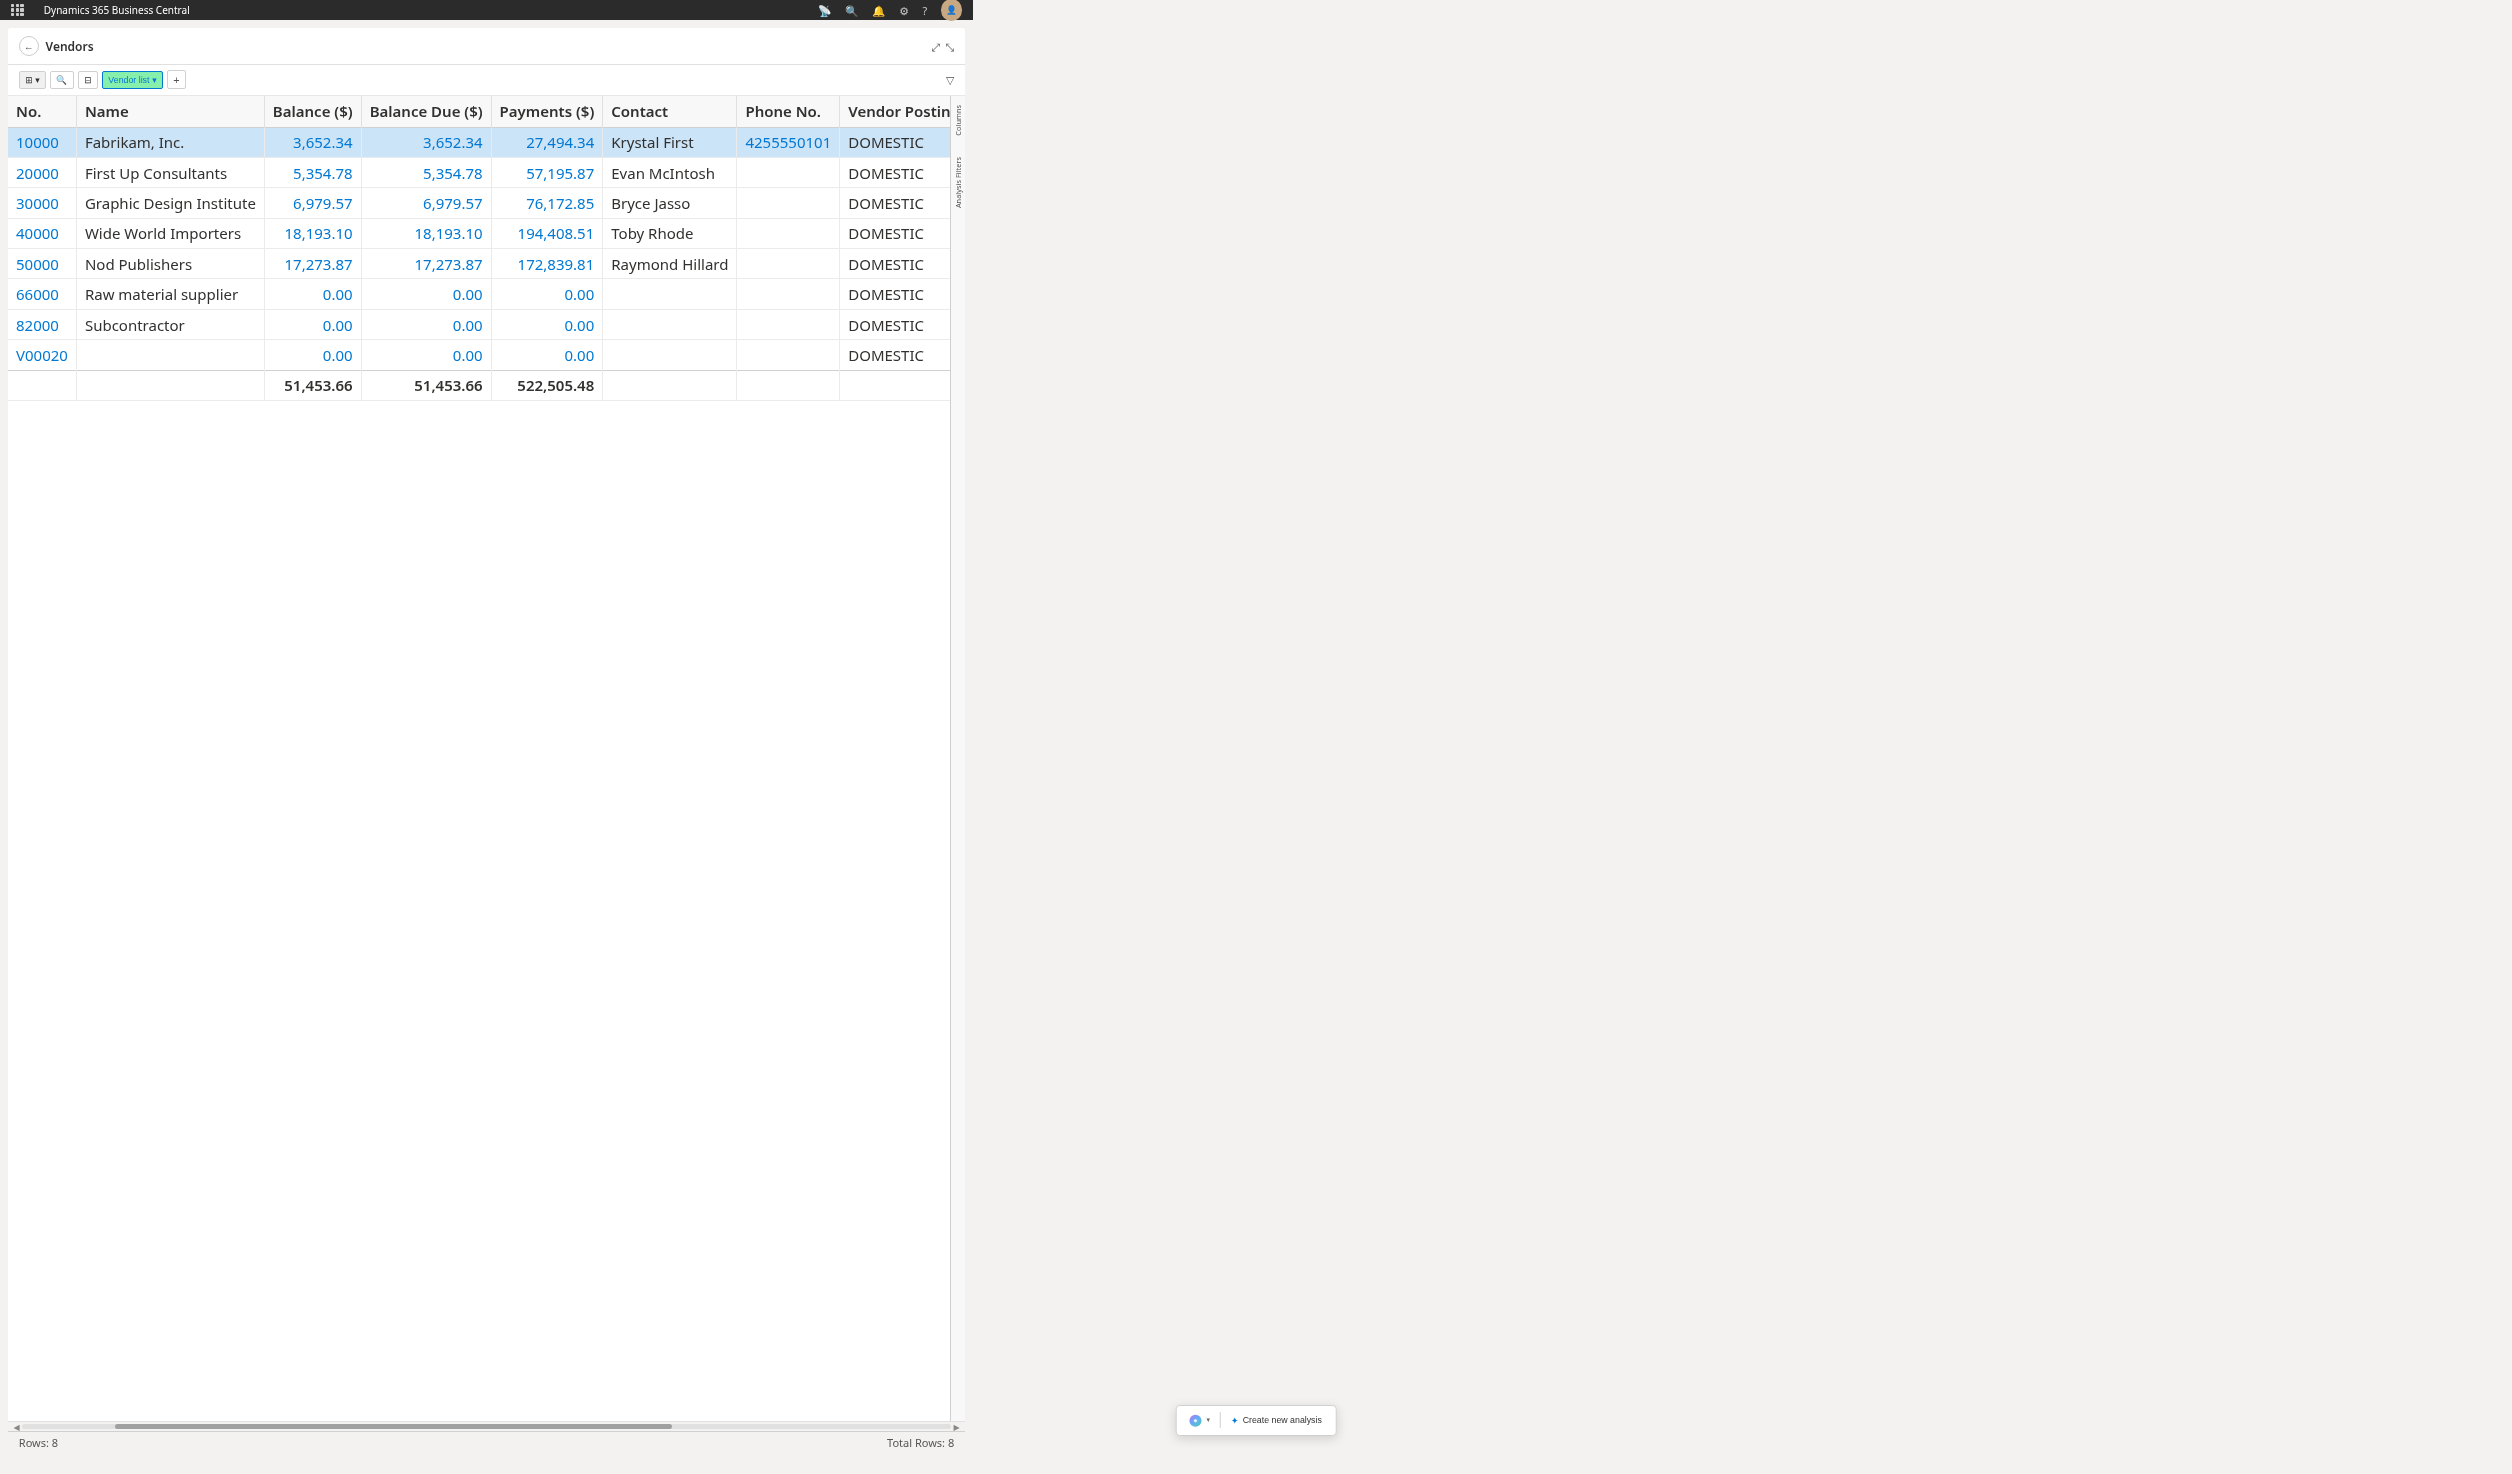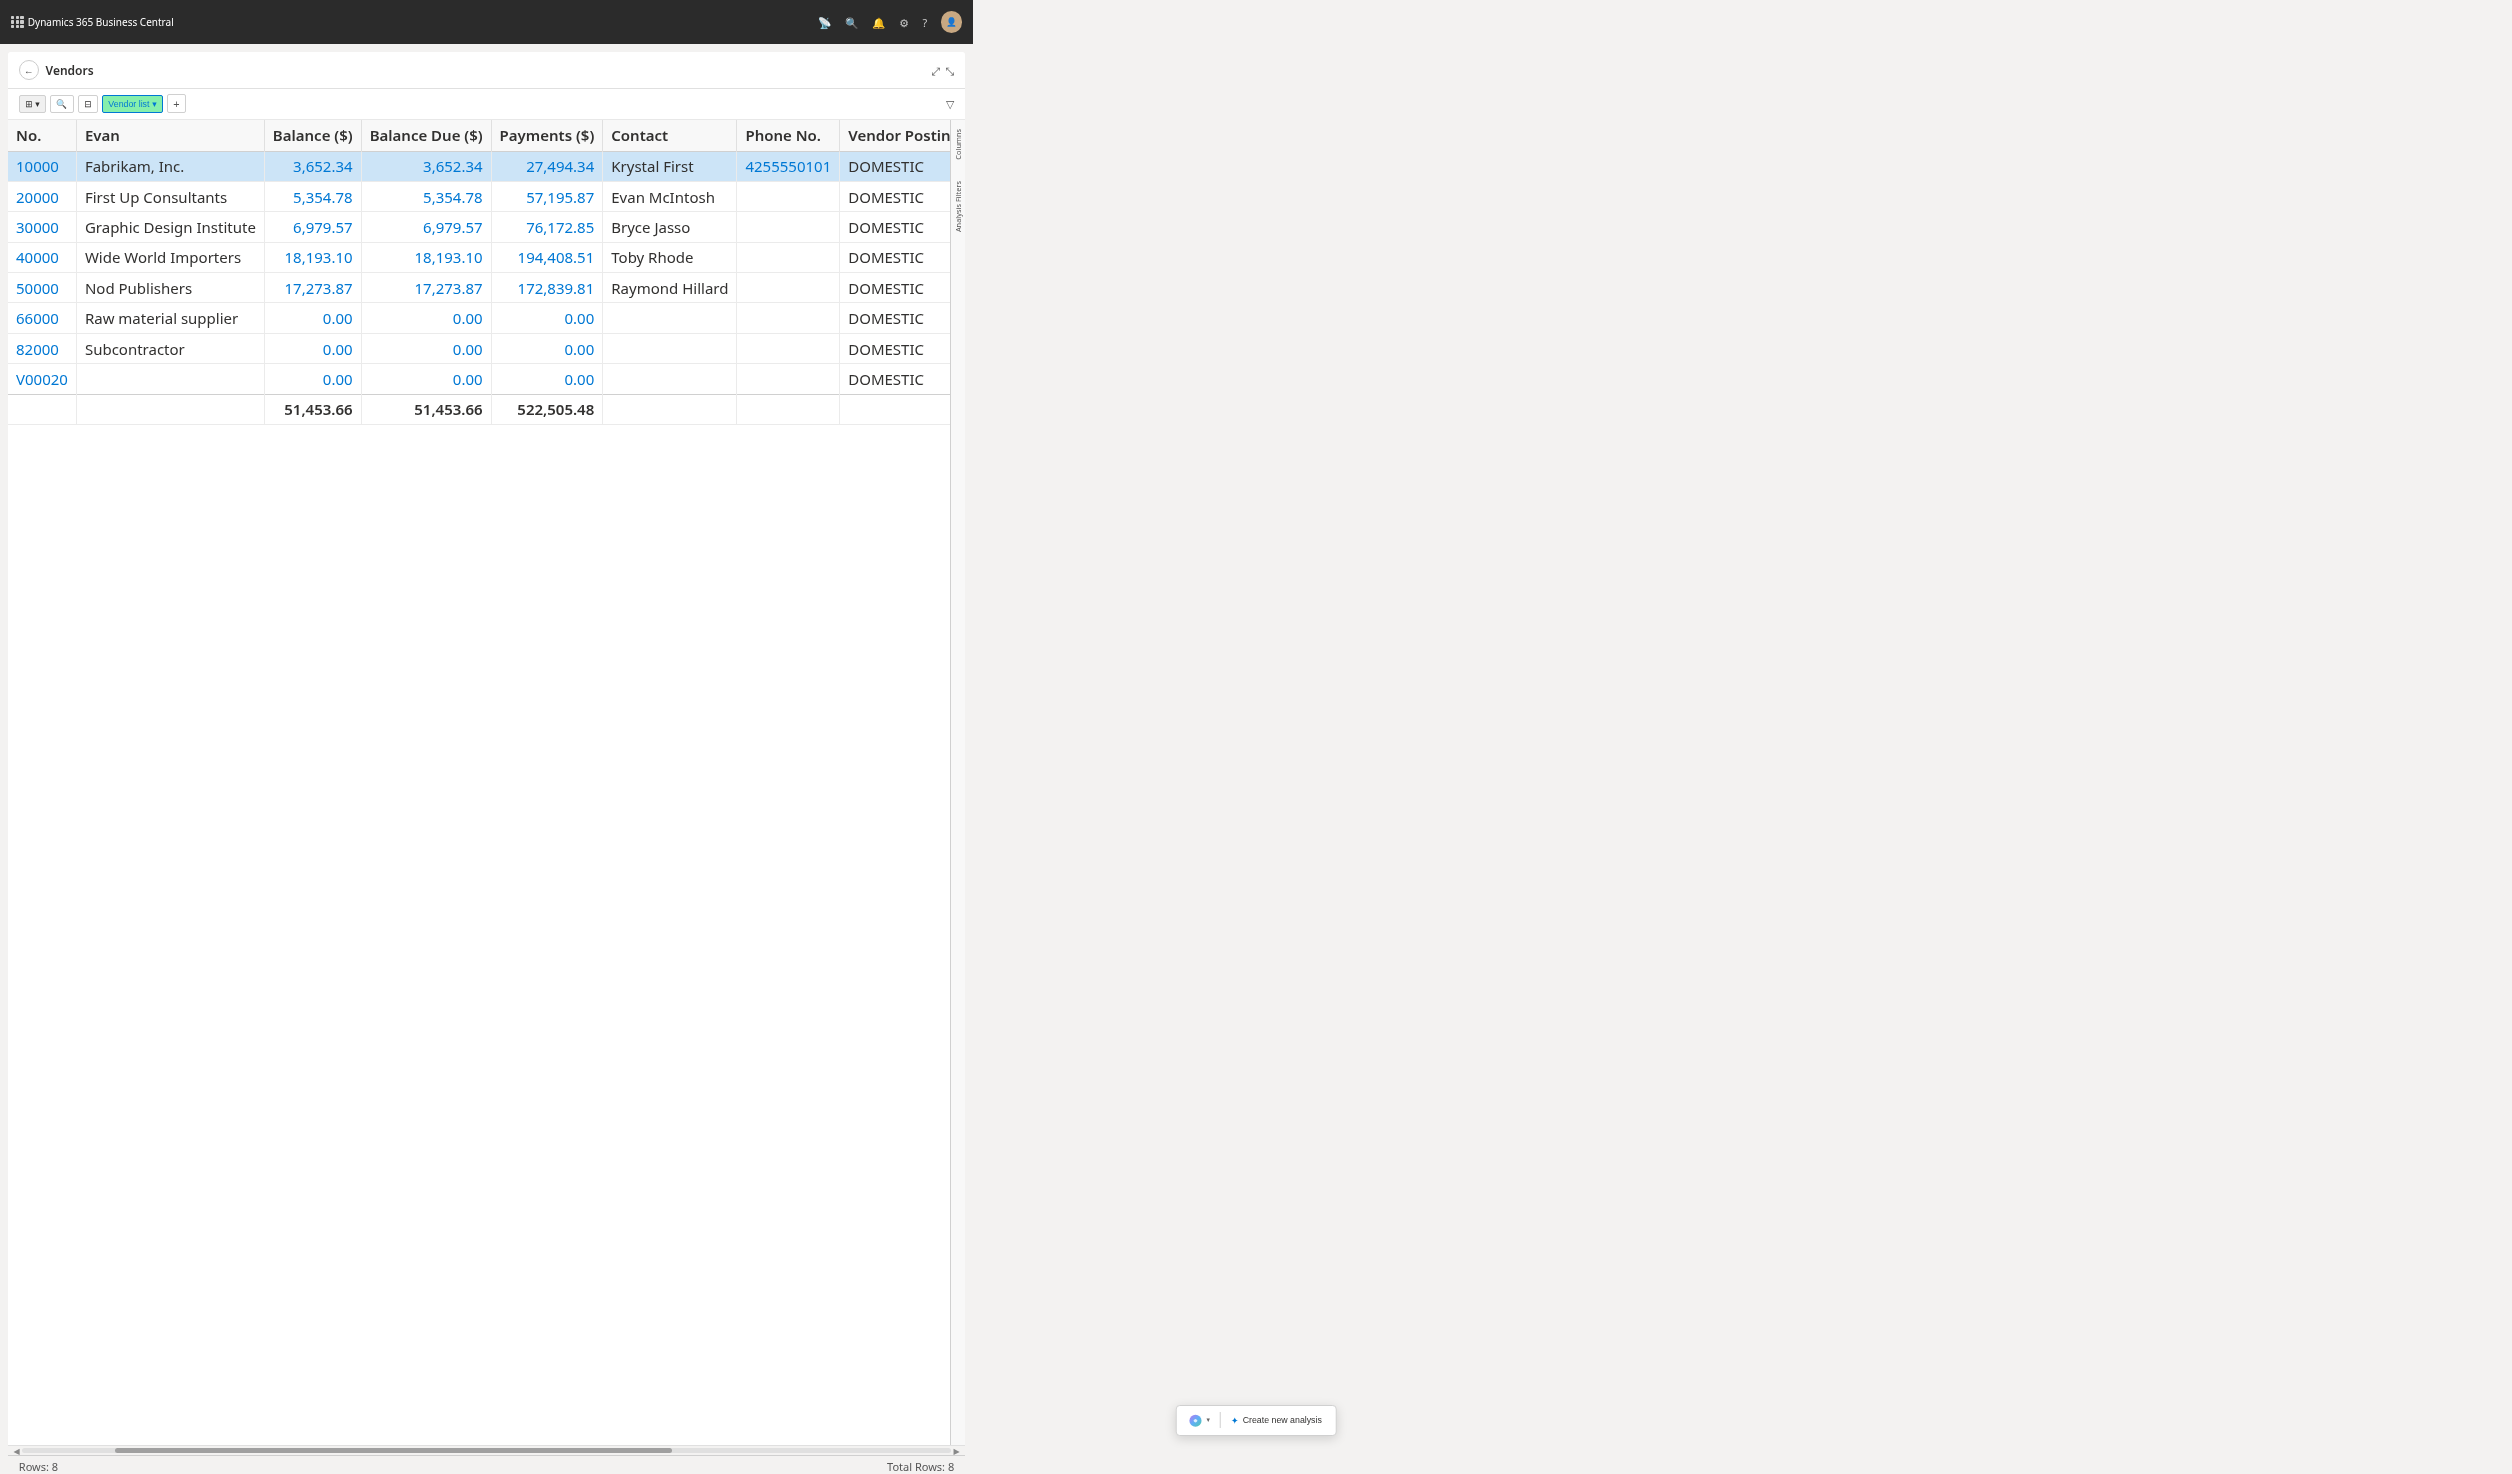--- a/index.html
+++ b/index.html
@@ -10,26 +10,26 @@
       width: 973px;
       min-height: 567px;
       overflow: hidden;
     }
 
     
     .top-nav {
       background: #1a1a2e;
       background: #1e1e1e;
       background: #2b2b2b;
-      height: 44px;
+      height: 20px;
       display: flex;
       align-items: center;
       padding: 0 10.8px;
       color: white;
-      gap: 4px;
+      gap: 20px;
     }
     .top-nav-title {
       font-size: 10px;
       font-weight: 400;
       color: white;
       flex: 1;
     }
     .top-nav-icons {
       display: flex;
       gap: 13.5px;
@@ -389,21 +389,21 @@
     <div class="toolbar-spacer"></div>
     <span class="filter-icon-btn">▽</span>
   </div>
 
   <div class="table-wrapper">
     <div class="table-scroll">
       <table>
         <thead>
           <tr>
             <th>No.</th>
-            <th>Evan</th>
+            <th>Name</th>
             <th class="num">Balance ($)</th>
             <th class="num">Balance Due ($)</th>
             <th class="num">Payments ($)</th>
             <th>Contact</th>
             <th>Phone No.</th>
             <th>Vendor Posting Group</th>
           </tr>
         </thead>
         <tbody id="table-body">
         <tr class="selected">

